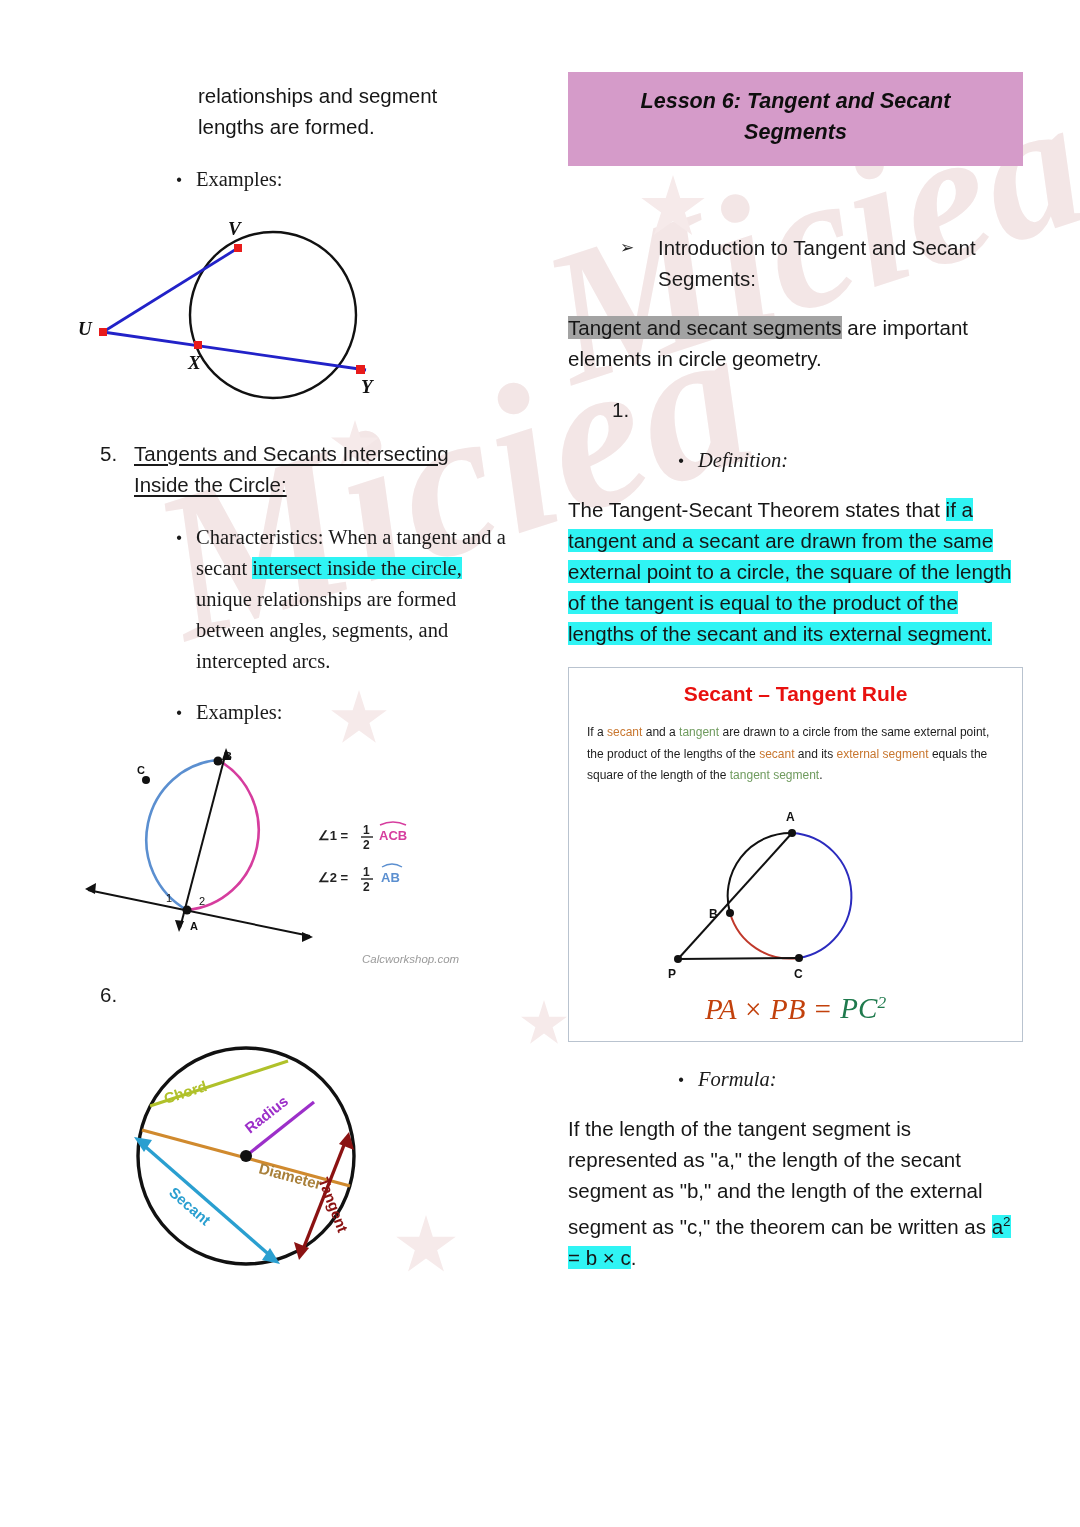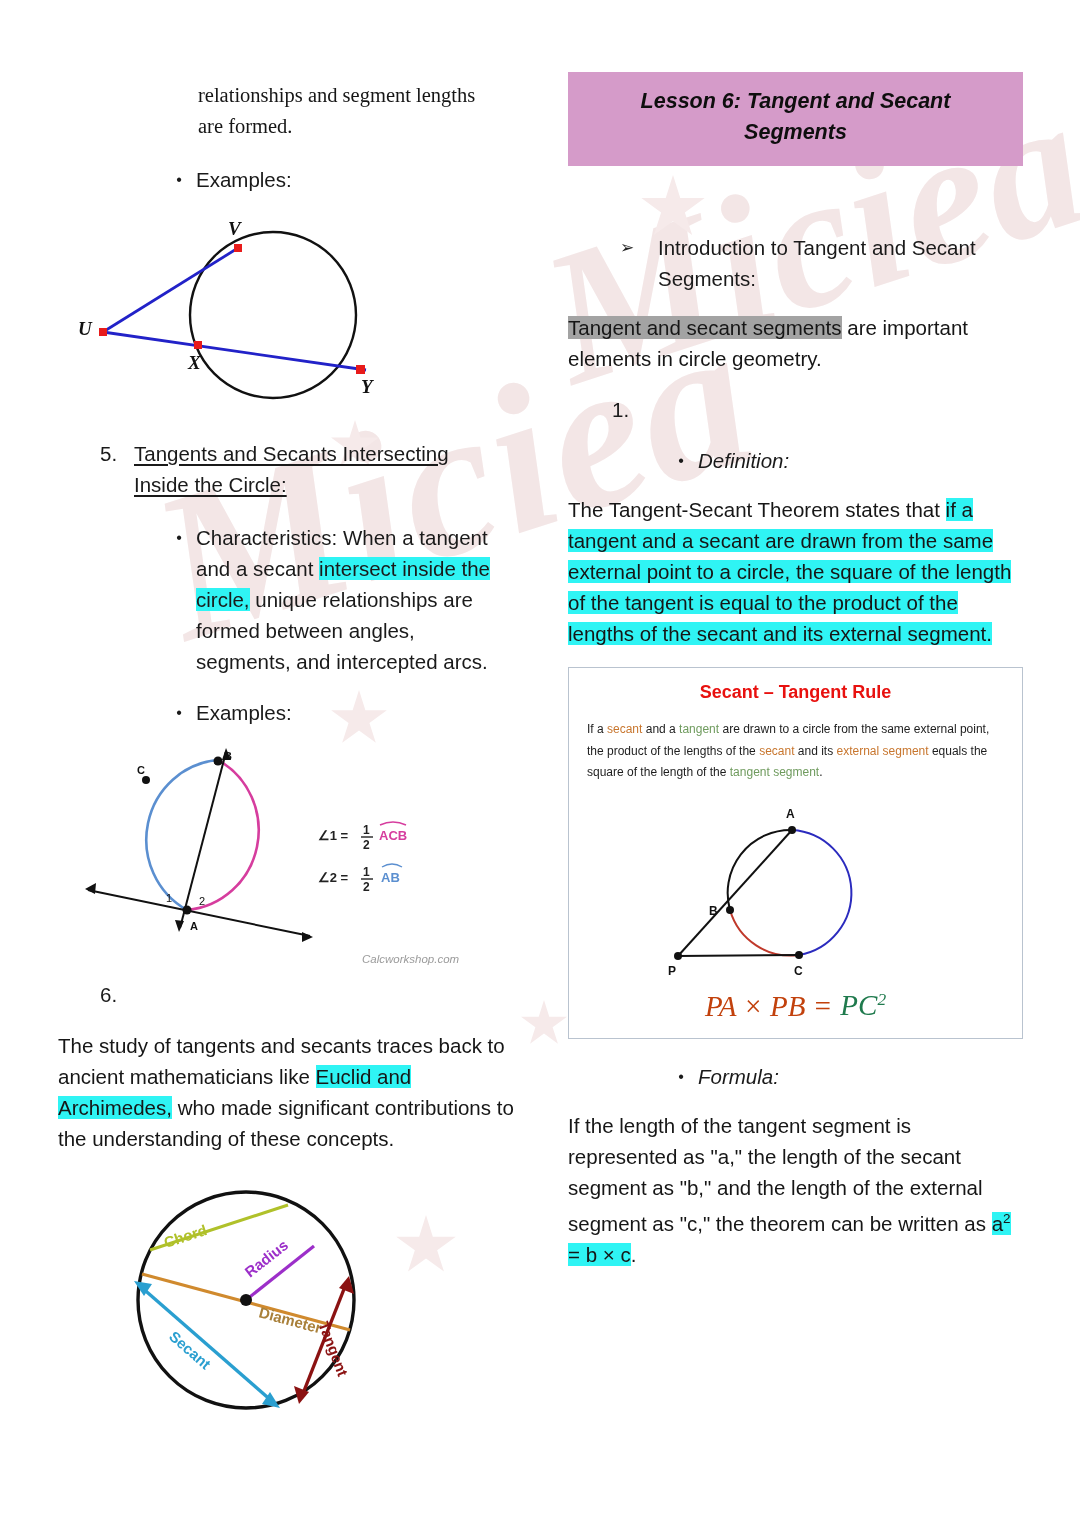--- a/index.html
+++ b/index.html
@@ -54,21 +54,21 @@
   .numitem .num { width:34px; flex:0 0 34px; text-align:left; }
   .numitem .txt { text-decoration:underline; text-underline-offset:3px; }
 
   .bullet {
     display:flex;
     font-size:20.5px;
     line-height:31px;
     margin:0;
   }
   .bullet .dot { width:34px; flex:0 0 34px; text-align:center; font-size:16px; }
-  .bullet .txt { flex:1; }
+  .bullet .txt { flex:1;font-family:Liberation Serif, serif; }
   .bullet.ital .txt { font-style:italic; }
 
   .arrowitem { display:flex; font-size:20.5px; line-height:31px; }
   .arrowitem .ar { width:38px; flex:0 0 38px; font-size:17px; color:#222; }
 
   .hl-yellow { background:#a3a3a3; }
   .hl-cyan   { background:#2ff4f4; }
 
   
   #lesson-header {
@@ -86,21 +86,21 @@
   
   #rule-box {
     border:1px solid #b9c3cf;
     background:#ffffff;
     padding:14px 18px 12px 18px;
   }
   #rule-title {
     text-align:center;
     color:#e8110f;
     font-weight:bold;
-    font-size:18px;
+    font-size:21px;
     margin-bottom:16px;
   }
   #rule-text {
     font-size:12px;
     line-height:21.5px;
     color:#1d1d1d;
   }
   .c-secant  { color:#c8762e; }
   .c-tangent { color:#6f9b5e; }
   .c-ext     { color:#c8762e; }
@@ -134,21 +134,21 @@
   <div class="wm-star" style="left:330px; top:420px; width:50px; height:50px;"></div>
   <div class="wm-star" style="left:330px; top:690px; width:58px; height:58px;"></div>
   <div class="wm-star" style="left:395px; top:1215px; width:62px; height:62px;"></div>
   <div class="wm-star" style="left:520px; top:1000px; width:48px; height:48px;"></div>
 </div>
 
 <div id="page">
 
   <div class="col col-left">
 
-    <p class="body" style="margin-top:80px; margin-left:140px; width:300px;font-family:Liberation Serif, serif;">relationships and segment lengths are formed.</p>
+    <p class="body" style="margin-top:80px; margin-left:140px; width:300px;">relationships and segment lengths are formed.</p>
 
     <div class="bullet" style="margin-top:22px; margin-left:104px;">
       <span class="dot">•</span>
       <span class="txt">Examples:</span>
     </div>
 
     <div style="margin-top:18px; margin-left:10px;">
       <svg width="360" height="205" viewBox="0 0 360 205">
         <circle cx="205" cy="102" r="83" fill="none" stroke="#111" stroke-width="2.4"></circle>
         <line x1="35" y1="119" x2="170" y2="35" stroke="#2222c8" stroke-width="2.8"></line>
@@ -217,21 +217,20 @@
         <path d="M302,125 Q312,119 322,125" fill="none" stroke="#5b8fd0" stroke-width="1.4"></path>
         <text x="301" y="140" font-size="13" font-family="Liberation Sans, sans-serif" font-weight="bold" fill="#5b8fd0">AB</text>
       </svg>
       <div class="calcwork" style="margin-left:282px; margin-top:-4px;font-style:italic;">Calcworkshop.com</div>
     </div>
 
     <div class="numitem" style="margin-top:14px; margin-left:42px; width:410px;">
       <span class="num">6.</span>
     </div>
 
-    <p class="body" style="margin-top:20px; margin-left:0px; width:462px;"><span>The study of tangents and secants traces back to ancient mathematicians like </span><span class="hl-cyan">Euclid and Archimedes,</span><span> who made significant contributions to the understanding of these concepts.</span></p>
 
     <div style="margin-top:24px; margin-left:48px;">
       <svg width="300" height="245" viewBox="0 0 300 245">
         <circle cx="140" cy="122" r="108" fill="none" stroke="#111" stroke-width="3.4"></circle>
 
         <line x1="44" y1="72" x2="182" y2="27" stroke="#b0c12a" stroke-width="3.2"></line>
 
         <line x1="36" y1="96" x2="244" y2="152" stroke="#d08a2e" stroke-width="3.2"></line>
 
         <line x1="140" y1="122" x2="208" y2="68" stroke="#9c2fc9" stroke-width="3.2"></line>

